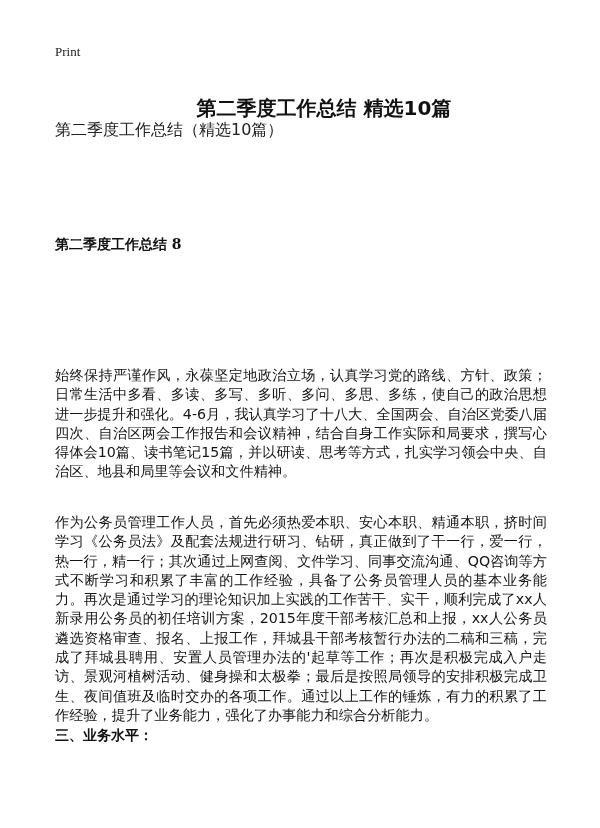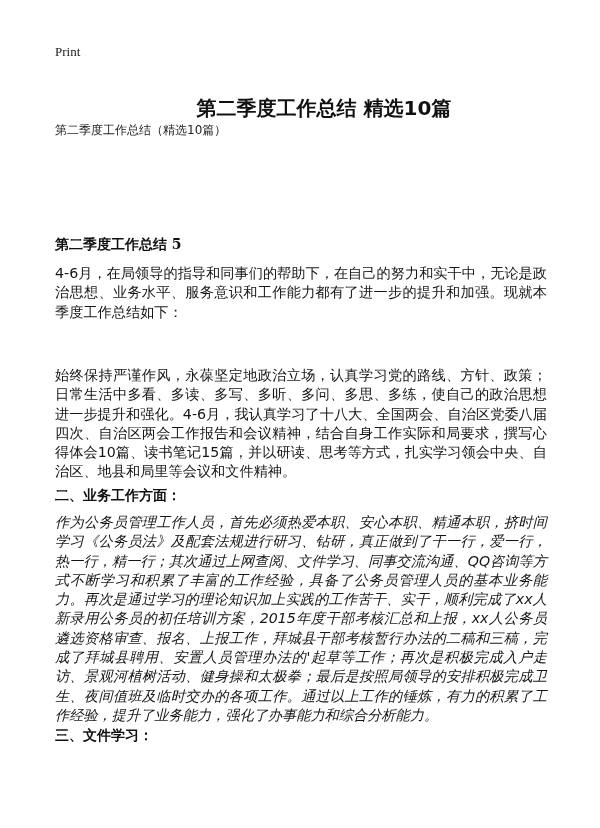--- a/index.html
+++ b/index.html
@@ -38,21 +38,21 @@
       text-align: center;
       font-size: 20px;
       line-height: 26px;
       color: #111;
       letter-spacing: 0px;
     }
     .subtitle {
       position: absolute;
       left: 55px;
       top: 121px;
-      font-size: 12px;
+      font-size: 16px;
       line-height: 18px;
       color: #222;
     }
     .para {
       position: absolute;
       left: 55px;
       width: 492px;
       font-size: 14.2px;
       line-height: 19.3px;
       color: #151515;
@@ -68,36 +68,34 @@
       color: #111;
       margin: 0;
       font-family: "DejaVu Serif", "Liberation Serif", serif;
     }
     .p-intro { top: 146px; }
     .h-summary1 { top: 235px; }
     .p-summary1 { top: 264px; }
     .h-section1 { top: 333px; }
     .p-section1 { top: 366px; }
     .h-section2 { top: 486px; }
-    .p-section2 { top: 513px; font-style: italic; }
+    .p-section2 { top: 513px; }
     .h-section3 { top: 726px; }
   </style>
 </head>
 <body>
 
 <div class="page">
   <div class="print-label">Print</div>
 
   <h1 class="doc-title" style="margin:16px;font-weight:bold;padding-left:8px;">第二季度工作总结 精选10篇</h1>
 
   <div class="subtitle">第二季度工作总结（精选10篇）</div>
 
 
-  <h2 class="heading h-summary1">第二季度工作总结 5</h2>
-  <p class="para p-summary1">4-6月，在局领导的指导和同事们的帮助下，在自己的努力和实干中，无论是政治思想、业务水平、服务意识和工作能力都有了进一步的提升和加强。现就本季度工作总结如下：</p>
+  <h2 class="heading h-summary1">第二季度工作总结 8</h2>
 
   <p class="para p-section1">始终保持严谨作风，永葆坚定地政治立场，认真学习党的路线、方针、政策；日常生活中多看、多读、多写、多听、多问、多思、多练，使自己的政治思想进一步提升和强化。4-6月，我认真学习了十八大、全国两会、自治区党委八届四次、自治区两会工作报告和会议精神，结合自身工作实际和局要求，撰写心得体会10篇、读书笔记15篇，并以研读、思考等方式，扎实学习领会中央、自治区、地县和局里等会议和文件精神。</p>
 
-  <h3 class="heading h-section2">二、业务工作方面：</h3>
   <p class="para p-section2">作为公务员管理工作人员，首先必须热爱本职、安心本职、精通本职，挤时间学习《公务员法》及配套法规进行研习、钻研，真正做到了干一行，爱一行，热一行，精一行；其次通过上网查阅、文件学习、同事交流沟通、QQ咨询等方式不断学习和积累了丰富的工作经验，具备了公务员管理人员的基本业务能力。再次是通过学习的理论知识加上实践的工作苦干、实干，顺利完成了xx人新录用公务员的初任培训方案，2015年度干部考核汇总和上报，xx人公务员遴选资格审查、报名、上报工作，拜城县干部考核暂行办法的二稿和三稿，完成了拜城县聘用、安置人员管理办法的'起草等工作；再次是积极完成入户走访、景观河植树活动、健身操和太极拳；最后是按照局领导的安排积极完成卫生、夜间值班及临时交办的各项工作。通过以上工作的锤炼，有力的积累了工作经验，提升了业务能力，强化了办事能力和综合分析能力。</p>
 
-  <h3 class="heading h-section3">三、文件学习：</h3>
+  <h3 class="heading h-section3">三、业务水平：</h3>
 </div>
 
 </body></html>

